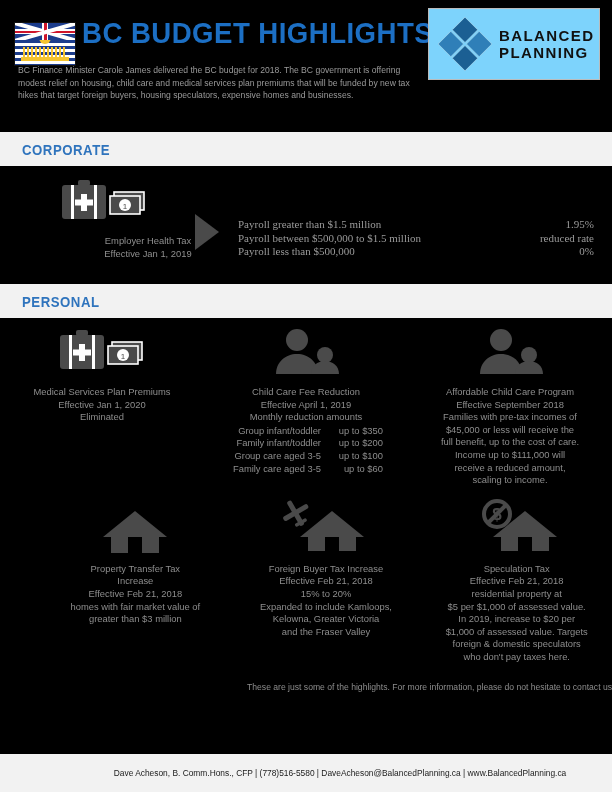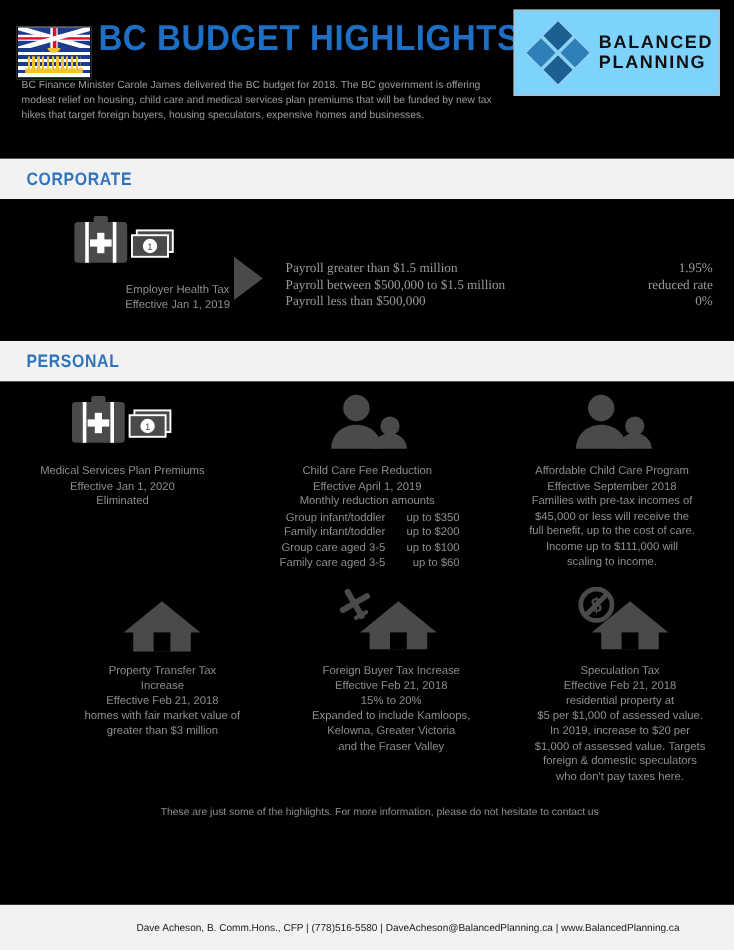--- a/index.html
+++ b/index.html
@@ -62,21 +62,21 @@
   .col .ic{height:56px;display:flex;align-items:flex-end;justify-content:center;}
   .col .hd{font-size:9.4px;line-height:12.6px;margin-top:6px;}
   .col .bd{font-size:9.4px;line-height:12.6px;}
   .kv{display:inline-block;text-align:left;margin-top:1px;}
   .kv .r{display:flex;font-size:9.4px;line-height:12.6px;}
   .kv .r .k{width:92px;text-align:right;}
   .kv .r .v{width:62px;text-align:right;}
 
   .row2{display:flex;margin-top:14px;padding-left:40px;}
 
-  .note{text-align:center;color:#8d8d8d;font-size:8.6px;margin-top:18px;padding-left:21px;}
+  .note{text-align:right;color:#8d8d8d;font-size:8.6px;margin-top:18px;padding-left:21px;}
 
   .footer{position:absolute;left:0;bottom:0;width:612px;height:38px;background:#f2f2f2;
      display:flex;align-items:center;justify-content:center;padding-left:34px;}
   .footer span{font-size:8.4px;color:#1a1a1a;}
 
   svg{display:block;}
 </style>
 </head>
 <body>
 
@@ -231,20 +231,21 @@
             <circle cx="58" cy="29" r="8" fill="#4a4a4a"></circle>
             <path d="M44 48c0-8 6.5-13 14-13s14 5 14 13z" fill="#4a4a4a"></path>
           </svg>
         </div>
         <div class="hd">Affordable Child Care Program</div>
         <div class="bd">Effective September 2018</div>
         <div class="bd">Families with pre-tax incomes of</div>
         <div class="bd">$45,000 or less will receive the</div>
         <div class="bd">full benefit, up to the cost of care.</div>
         <div class="bd">Income up to $111,000 will</div>
+        <div class="bd">receive a reduced amount,</div>
         <div class="bd">scaling to income.</div>
       </div>
     </div>
 
     <div class="grid row2">
 
       <div class="col">
         <div class="ic">
           <svg width="72" height="54" viewBox="0 0 72 54">
             <path d="M36 8 L68 34 L60 34 L60 50 L12 50 L12 34 L4 34 Z" fill="#4a4a4a"></path>

